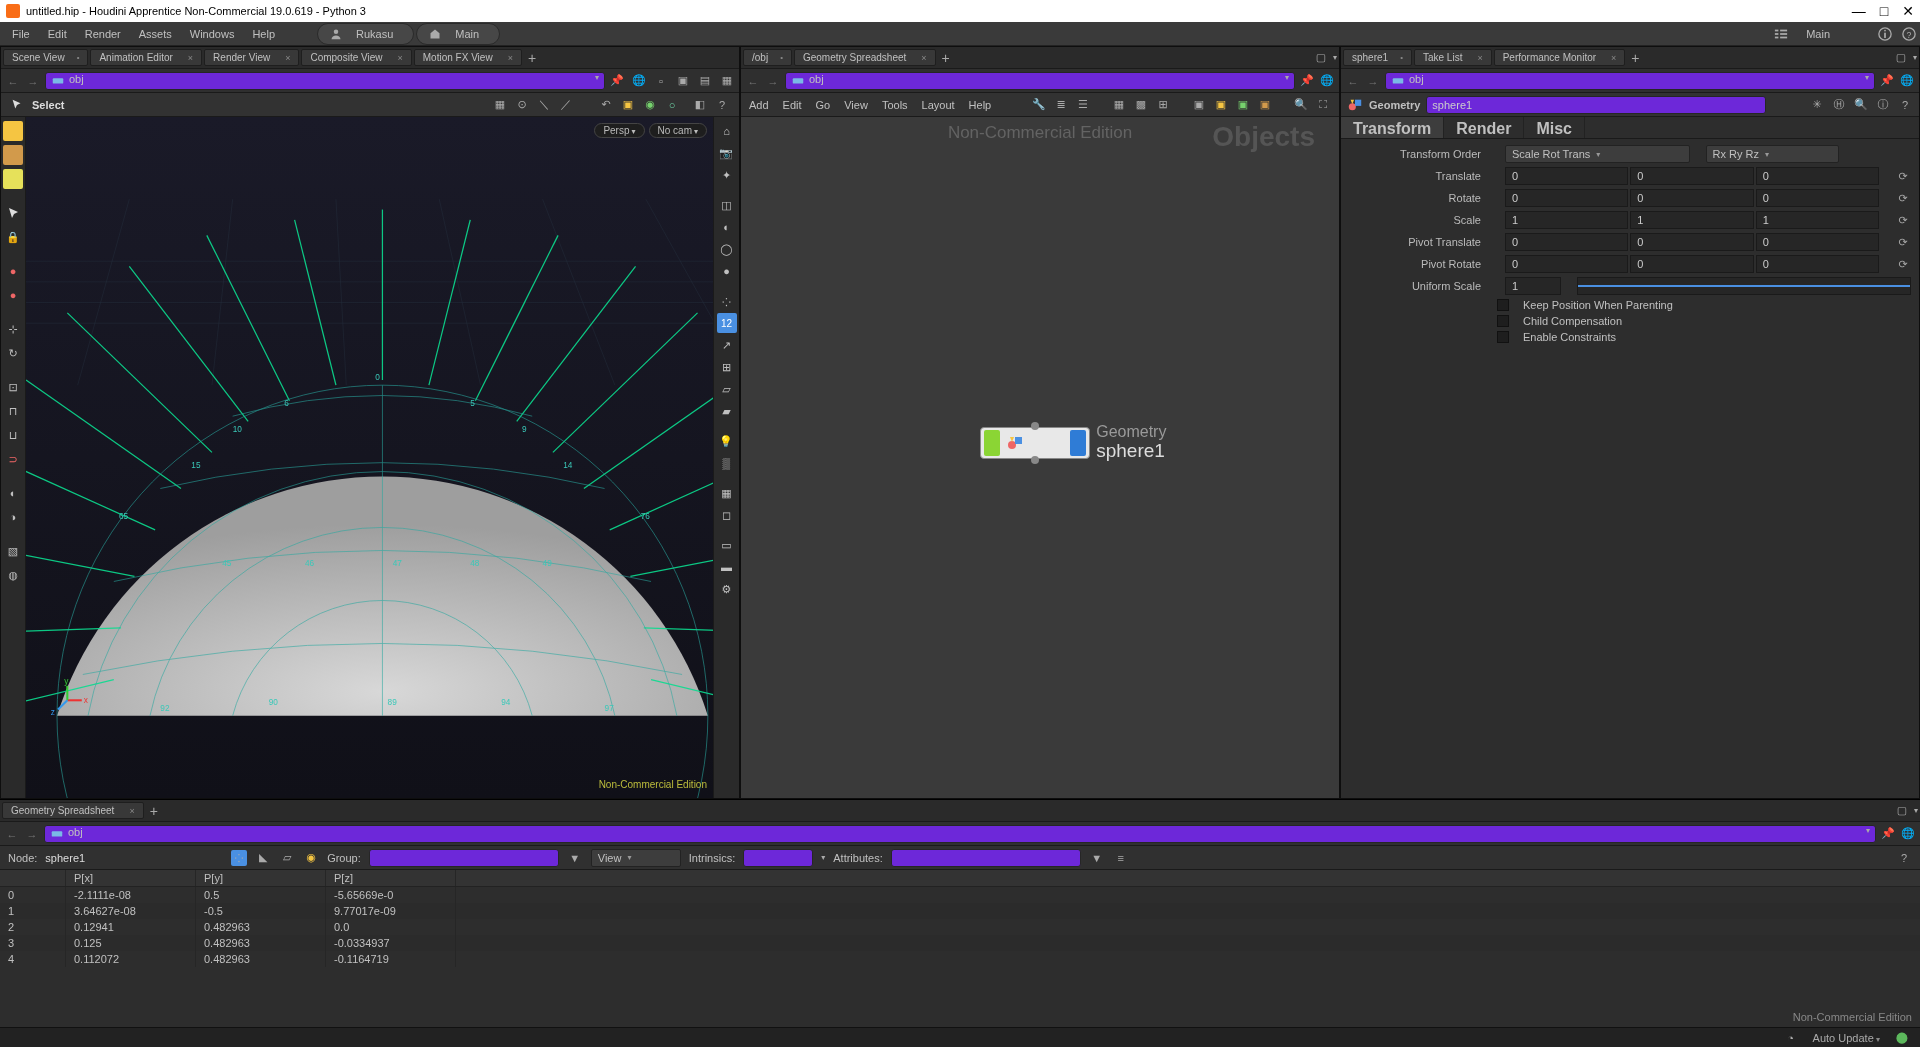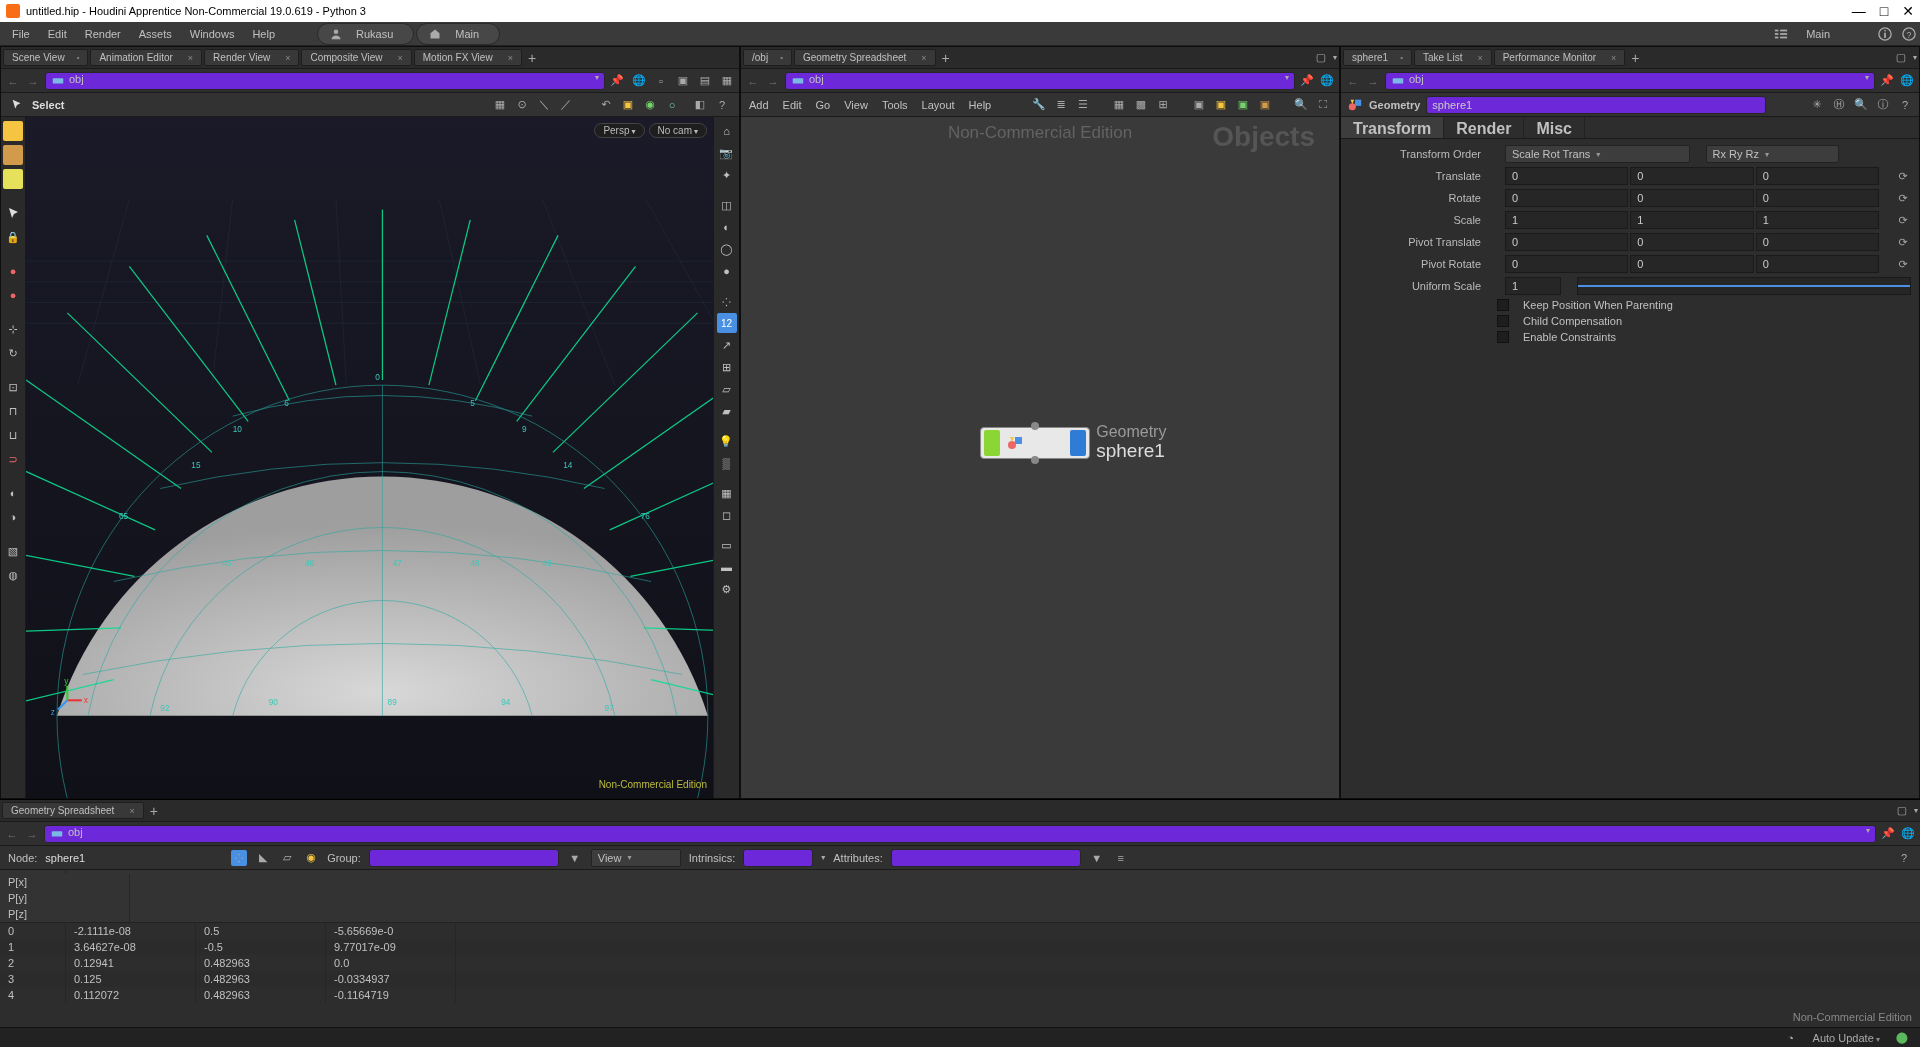--- a/index.html
+++ b/index.html
@@ -65,21 +65,21 @@
 .dropdown { background:#3d3d3d; border:1px solid #222; height:18px; padding:0 6px; display:flex; align-items:center; border-radius:2px; position:relative; }
 .dropdown::after { content:"▾"; font-size:8px; margin-left:6px; color:#999; }
 .slider { flex:1; height:18px; background:#262626; border:1px solid #1a1a1a; position:relative; }
 .slider-fill { position:absolute; left:0; top:7px; right:0; height:2px; background:linear-gradient(90deg,#4a90e2 50%,#4a90e2 50%); }
 .check-row { display:flex; align-items:flex-end; gap:14px; padding-left:148px; margin-bottom:4px; }
 .checkbox { width:12px; height:12px; background:#1e1e1e; border:1px solid #111; }
 
 .bottom-pane { height:228px; border-top:1px solid #000; display:flex; flex-direction:column; background:#2d2d2d; }
 .ss-controls { height:24px; background:#303030; display:flex; align-items:center; padding:0 8px; gap:8px; border-bottom:1px solid #1a1a1a; }
 .ss-table { flex:1; overflow:auto; font-family:Consolas,monospace; font-size:11px; position:relative; }
-.ss-header-row { display:flex; background:#333; border-bottom:1px solid #222;flex-direction:column; }
+.ss-header-row { display:flex; background:#333; border-bottom:1px solid #222; }
 .ss-cell { padding:2px 8px; border-right:1px solid #262626; }
 .ss-idx { width:66px; }
 .ss-col { width:130px; }
 .ss-row { display:flex; }
 .ss-row:nth-child(even) { background:#2b2b2b; }
 .nc-ss { position:absolute; right:8px; bottom:4px; color:#888; font-size:11px; }
 
 .statusbar { height:20px; background:#222; display:flex; align-items:center; justify-content:flex-end; padding:0 10px; gap:14px; color:#aaa; border-top:1px solid #111; }
 .status-dd::after { content:" ▾"; font-size:8px; color:#888; }
 

